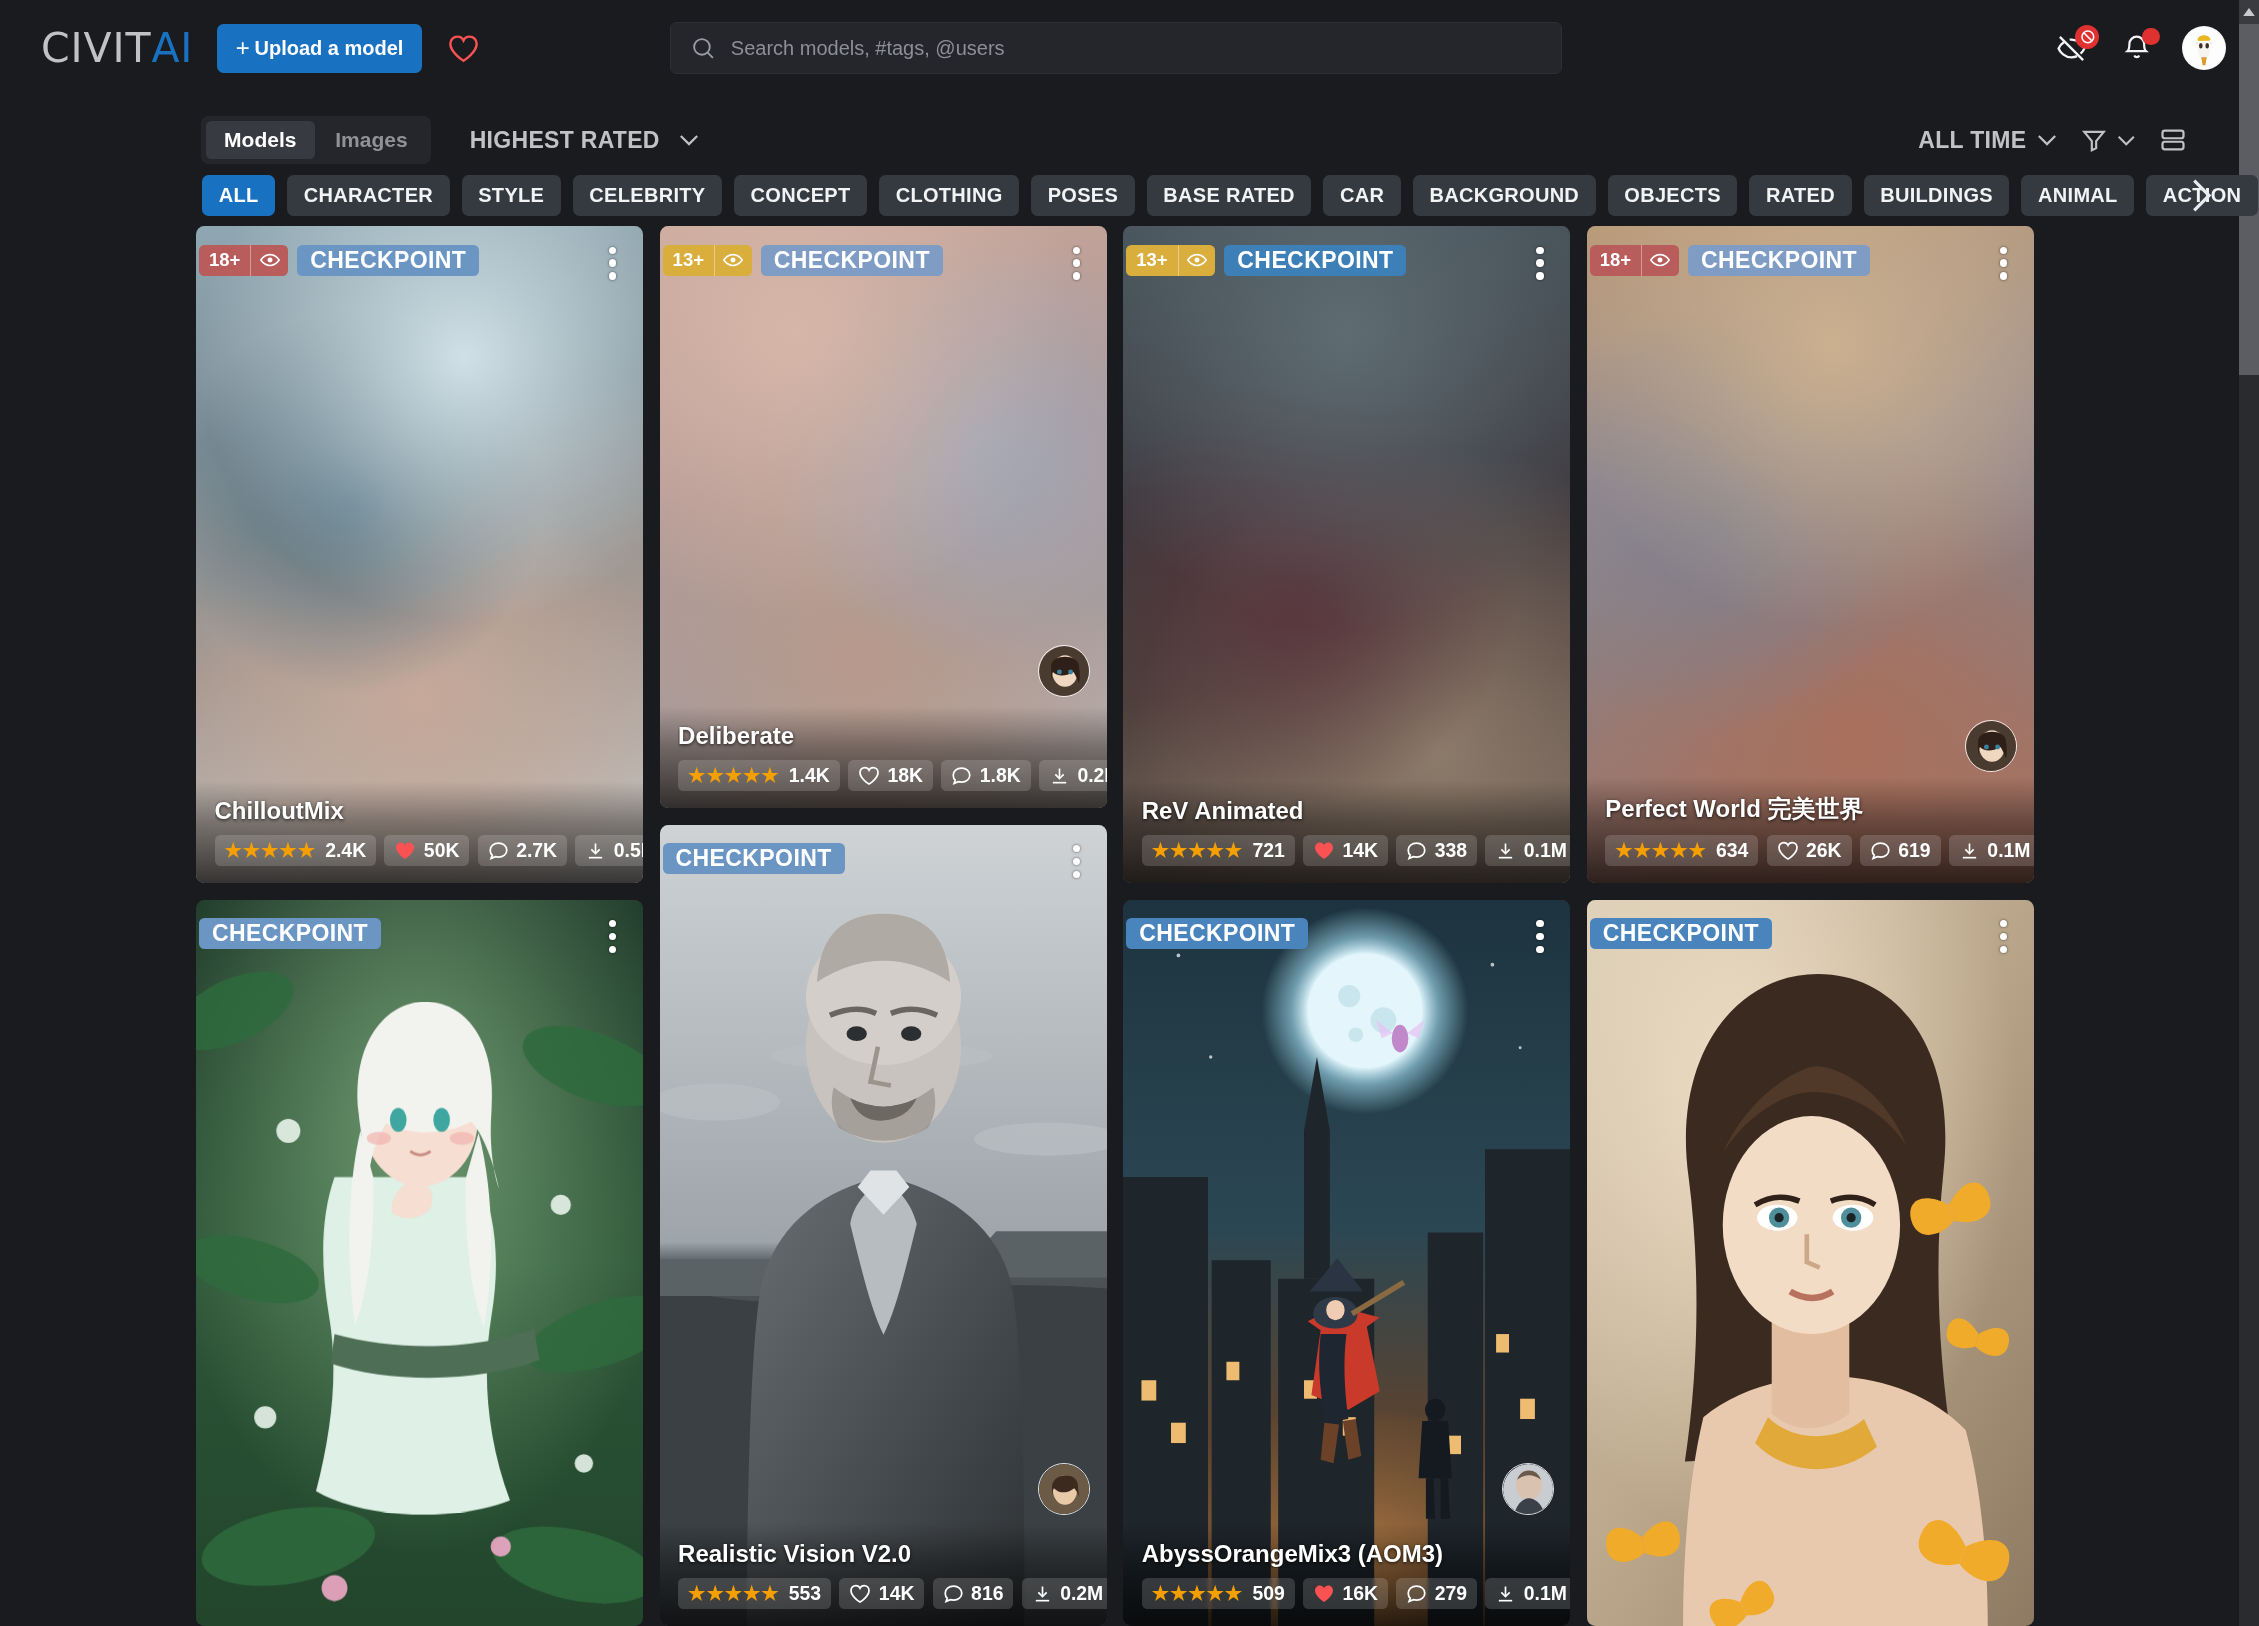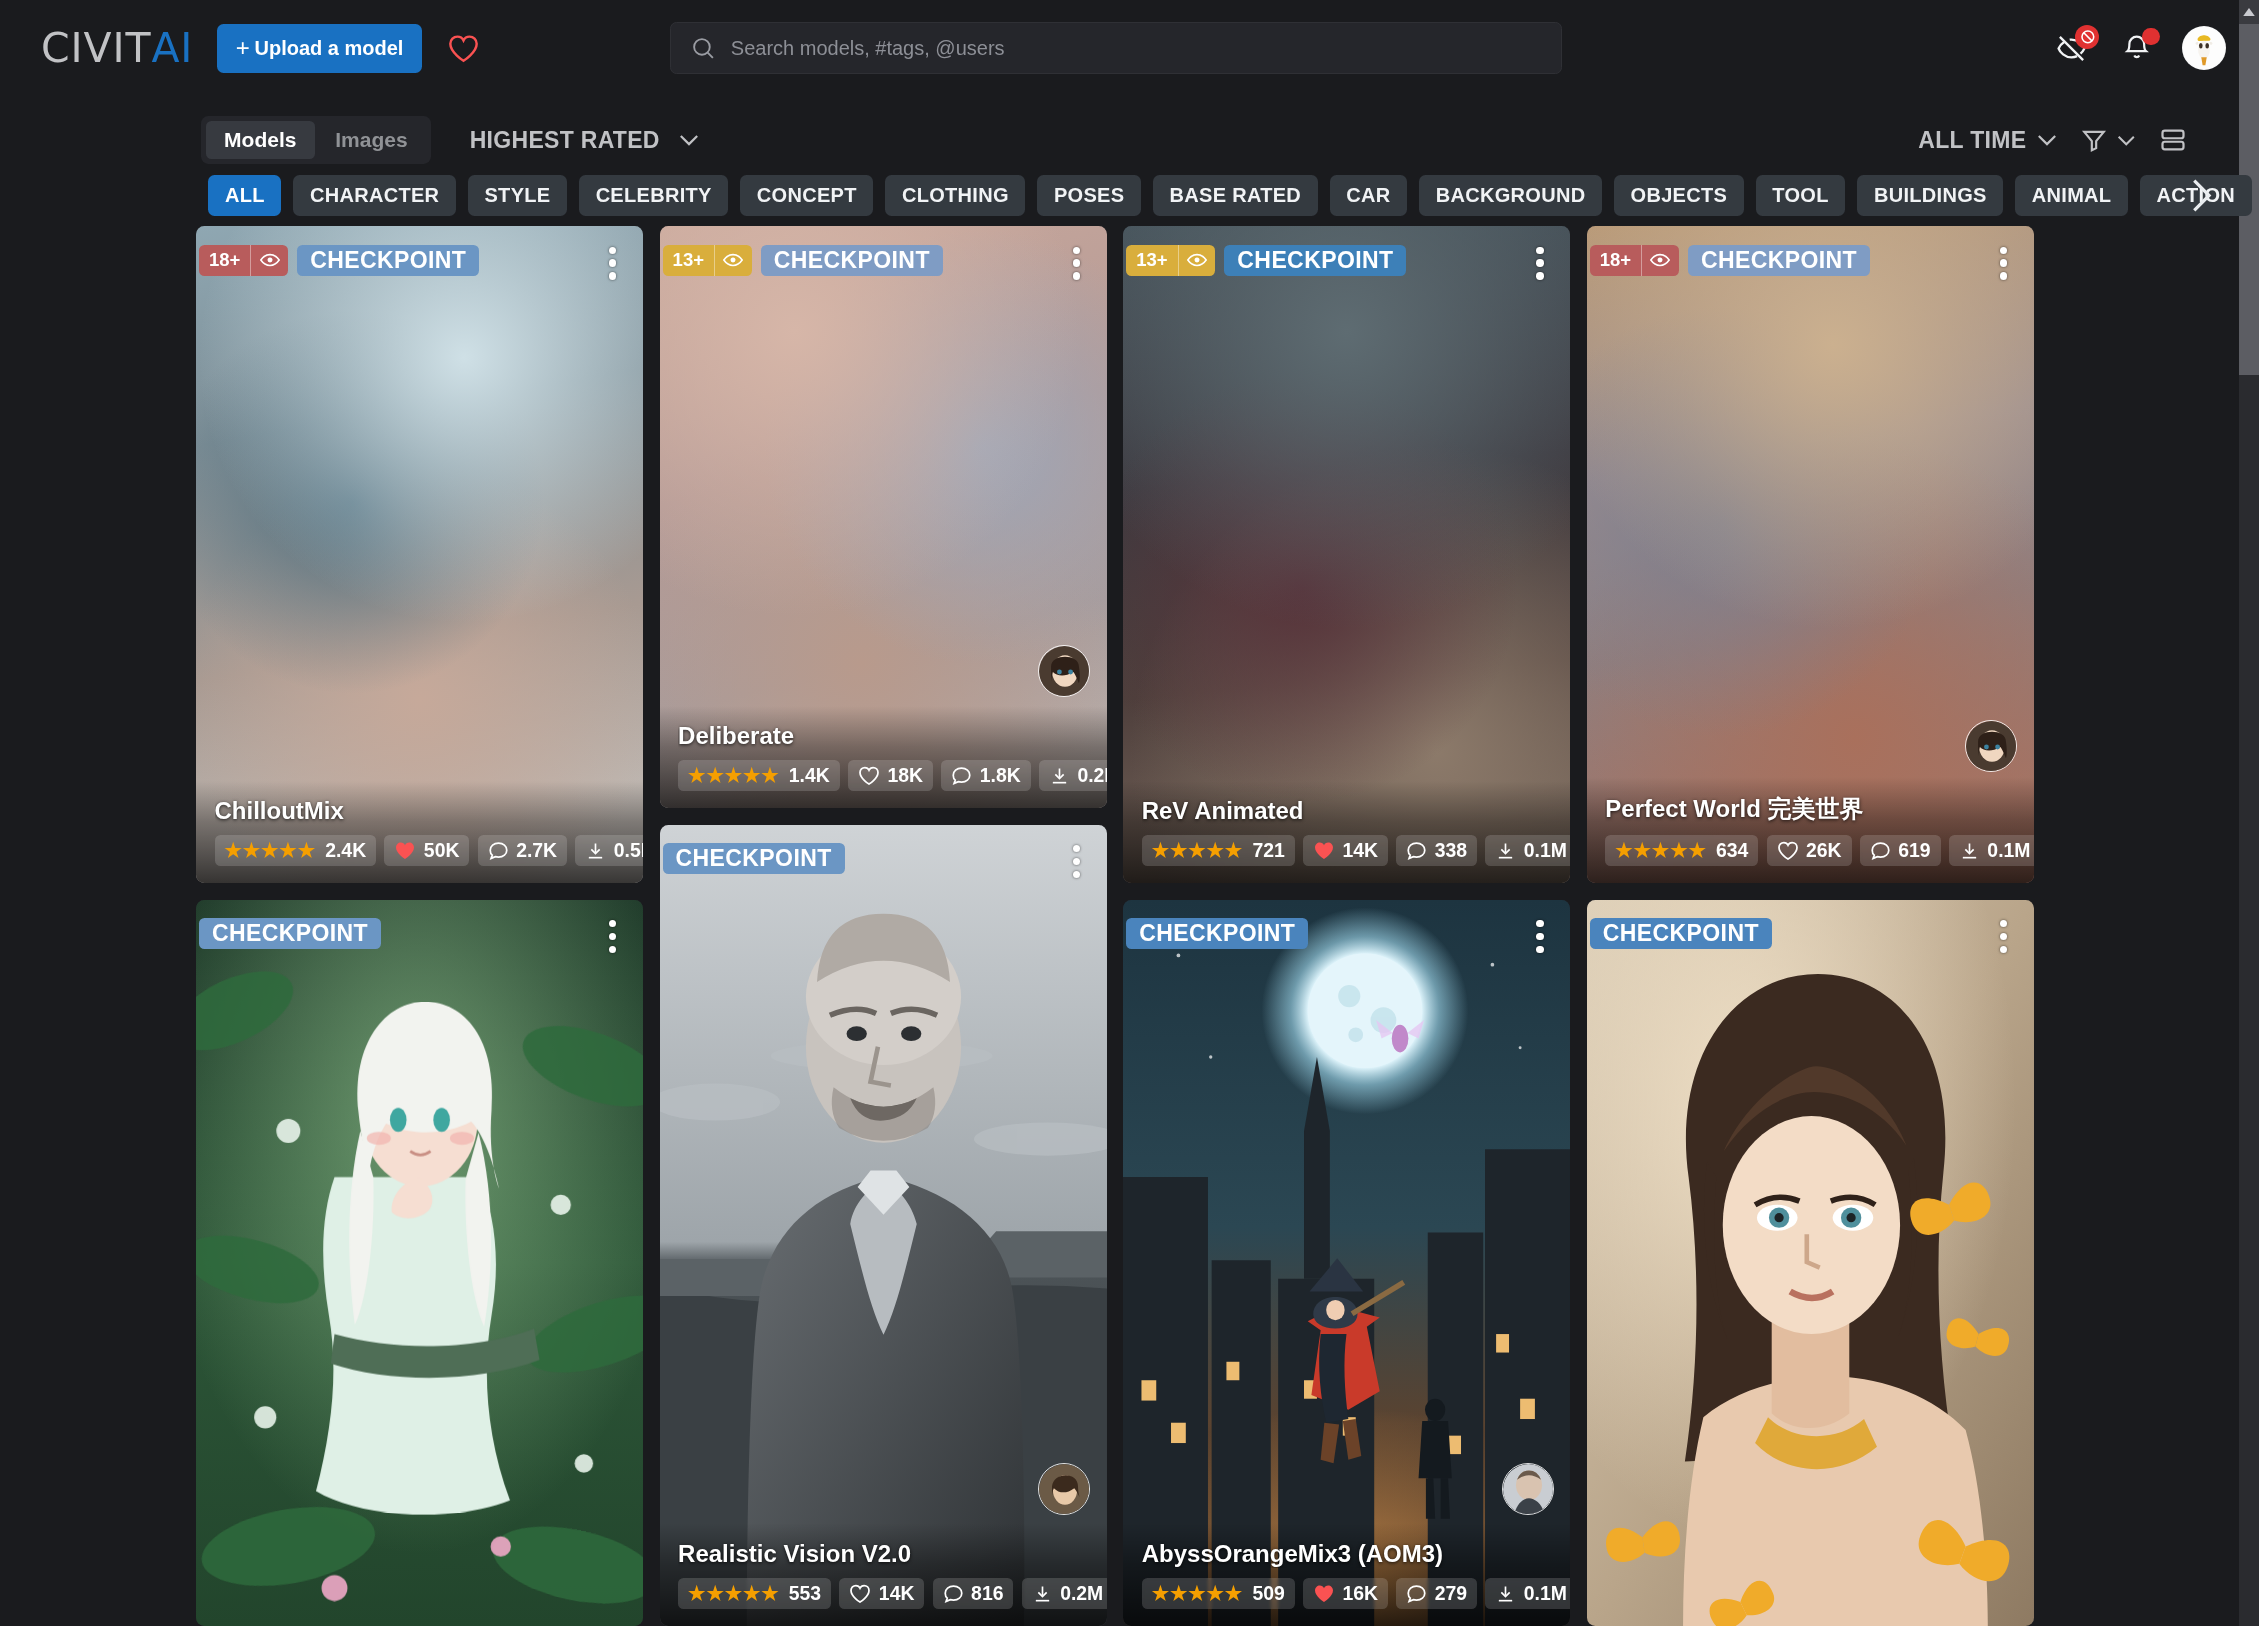--- a/index.html
+++ b/index.html
@@ -376,21 +376,21 @@
     <div class="chip">CHARACTER</div>
     <div class="chip">STYLE</div>
     <div class="chip">CELEBRITY</div>
     <div class="chip">CONCEPT</div>
     <div class="chip">CLOTHING</div>
     <div class="chip">POSES</div>
     <div class="chip">BASE RATED</div>
     <div class="chip">CAR</div>
     <div class="chip">BACKGROUND</div>
     <div class="chip">OBJECTS</div>
-    <div class="chip">TOOL</div>
+    <div class="chip">RATED</div>
     <div class="chip">BUILDINGS</div>
     <div class="chip">ANIMAL</div>
     <div class="chip">ACTION</div>
     <div class="chips-next">
       <svg width="24" height="35" viewBox="0 0 16 26" fill="none" stroke="#e9ecef" stroke-width="2.4">
         <path d="M3 2l11 11L3 24"></path>
       </svg>
     </div>
   </div>
 

